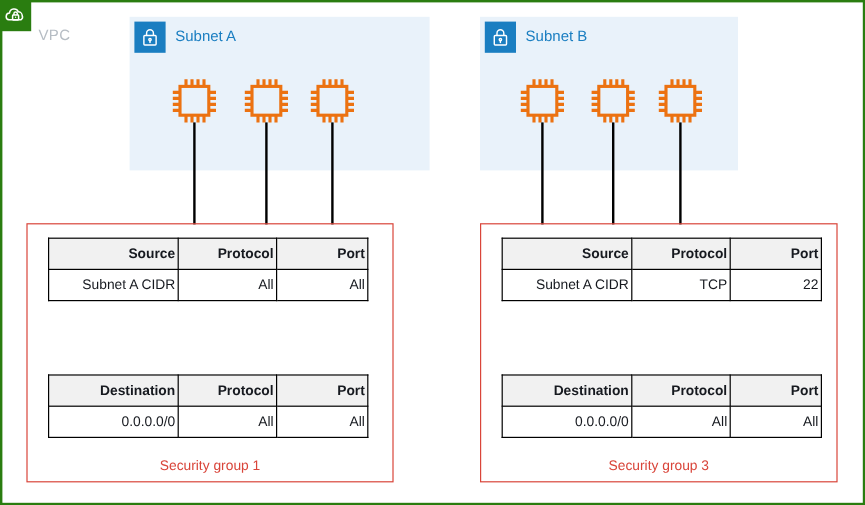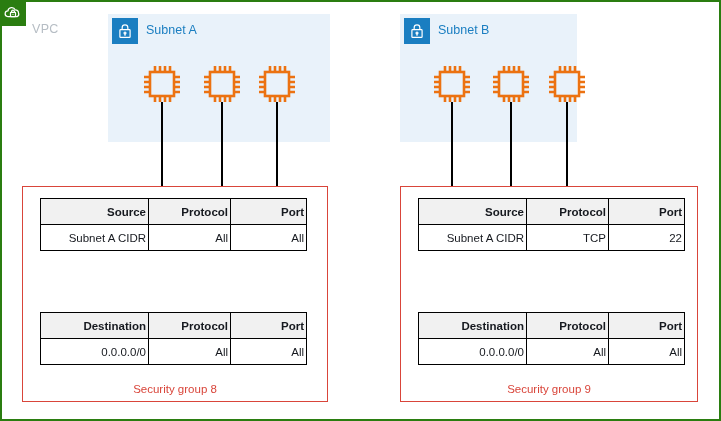--- a/index.html
+++ b/index.html
@@ -48,22 +48,22 @@
     letter-spacing: .3px;
     white-space: nowrap;
   }
   
   .subnet {
     position: absolute;
     background: #e9f2fa;
     top: 14px;
     height: 128px;
   }
-  .subnet-a { left: 108px; width: 222px; }
-  .subnet-b { left: 400px; width: 177px; }
+  .subnet-a { left: 108px; width: 250px; }
+  .subnet-b { left: 400px; width: 215px; }
   .subnet-badge {
     position: absolute;
     left: 4px;
     top: 4px;
     width: 26px;
     height: 26px;
     background: #1a7ec1;
     display: flex;
     align-items: center;
     justify-content: center;
@@ -218,21 +218,21 @@
   </div>
 
   <div class="conn" style="left:161px; top:102px; height:85px;"></div>
   <div class="conn" style="left:221px; top:102px; height:85px;"></div>
   <div class="conn" style="left:276px; top:102px; height:85px;"></div>
   <div class="conn" style="left:451px; top:102px; height:85px;"></div>
   <div class="conn" style="left:510px; top:102px; height:85px;"></div>
   <div class="conn" style="left:566px; top:102px; height:85px;"></div>
 
   <div class="sg-box sg-left">
-    <div class="sg-caption">Security group 8</div>
+    <div class="sg-caption">Security group 1</div>
   </div>
 
   <table class="rule-table tbl-left-in">
     <tbody>
         <tr>
       <th class="col-a">Source</th>
       <th class="col-b">Protocol</th>
       <th class="col-c">Port</th>
     </tr>
     <tr>
@@ -252,21 +252,21 @@
     </tr>
     <tr>
       <td class="col-a">0.0.0.0/0</td>
       <td class="col-b">All</td>
       <td class="col-c">All</td>
     </tr>
   </tbody>
     </table>
 
   <div class="sg-box sg-right">
-    <div class="sg-caption">Security group 9</div>
+    <div class="sg-caption">Security group 3</div>
   </div>
 
   <table class="rule-table tbl-right-in">
     <tbody>
         <tr>
       <th class="col-a">Source</th>
       <th class="col-b">Protocol</th>
       <th class="col-c">Port</th>
     </tr>
     <tr>

